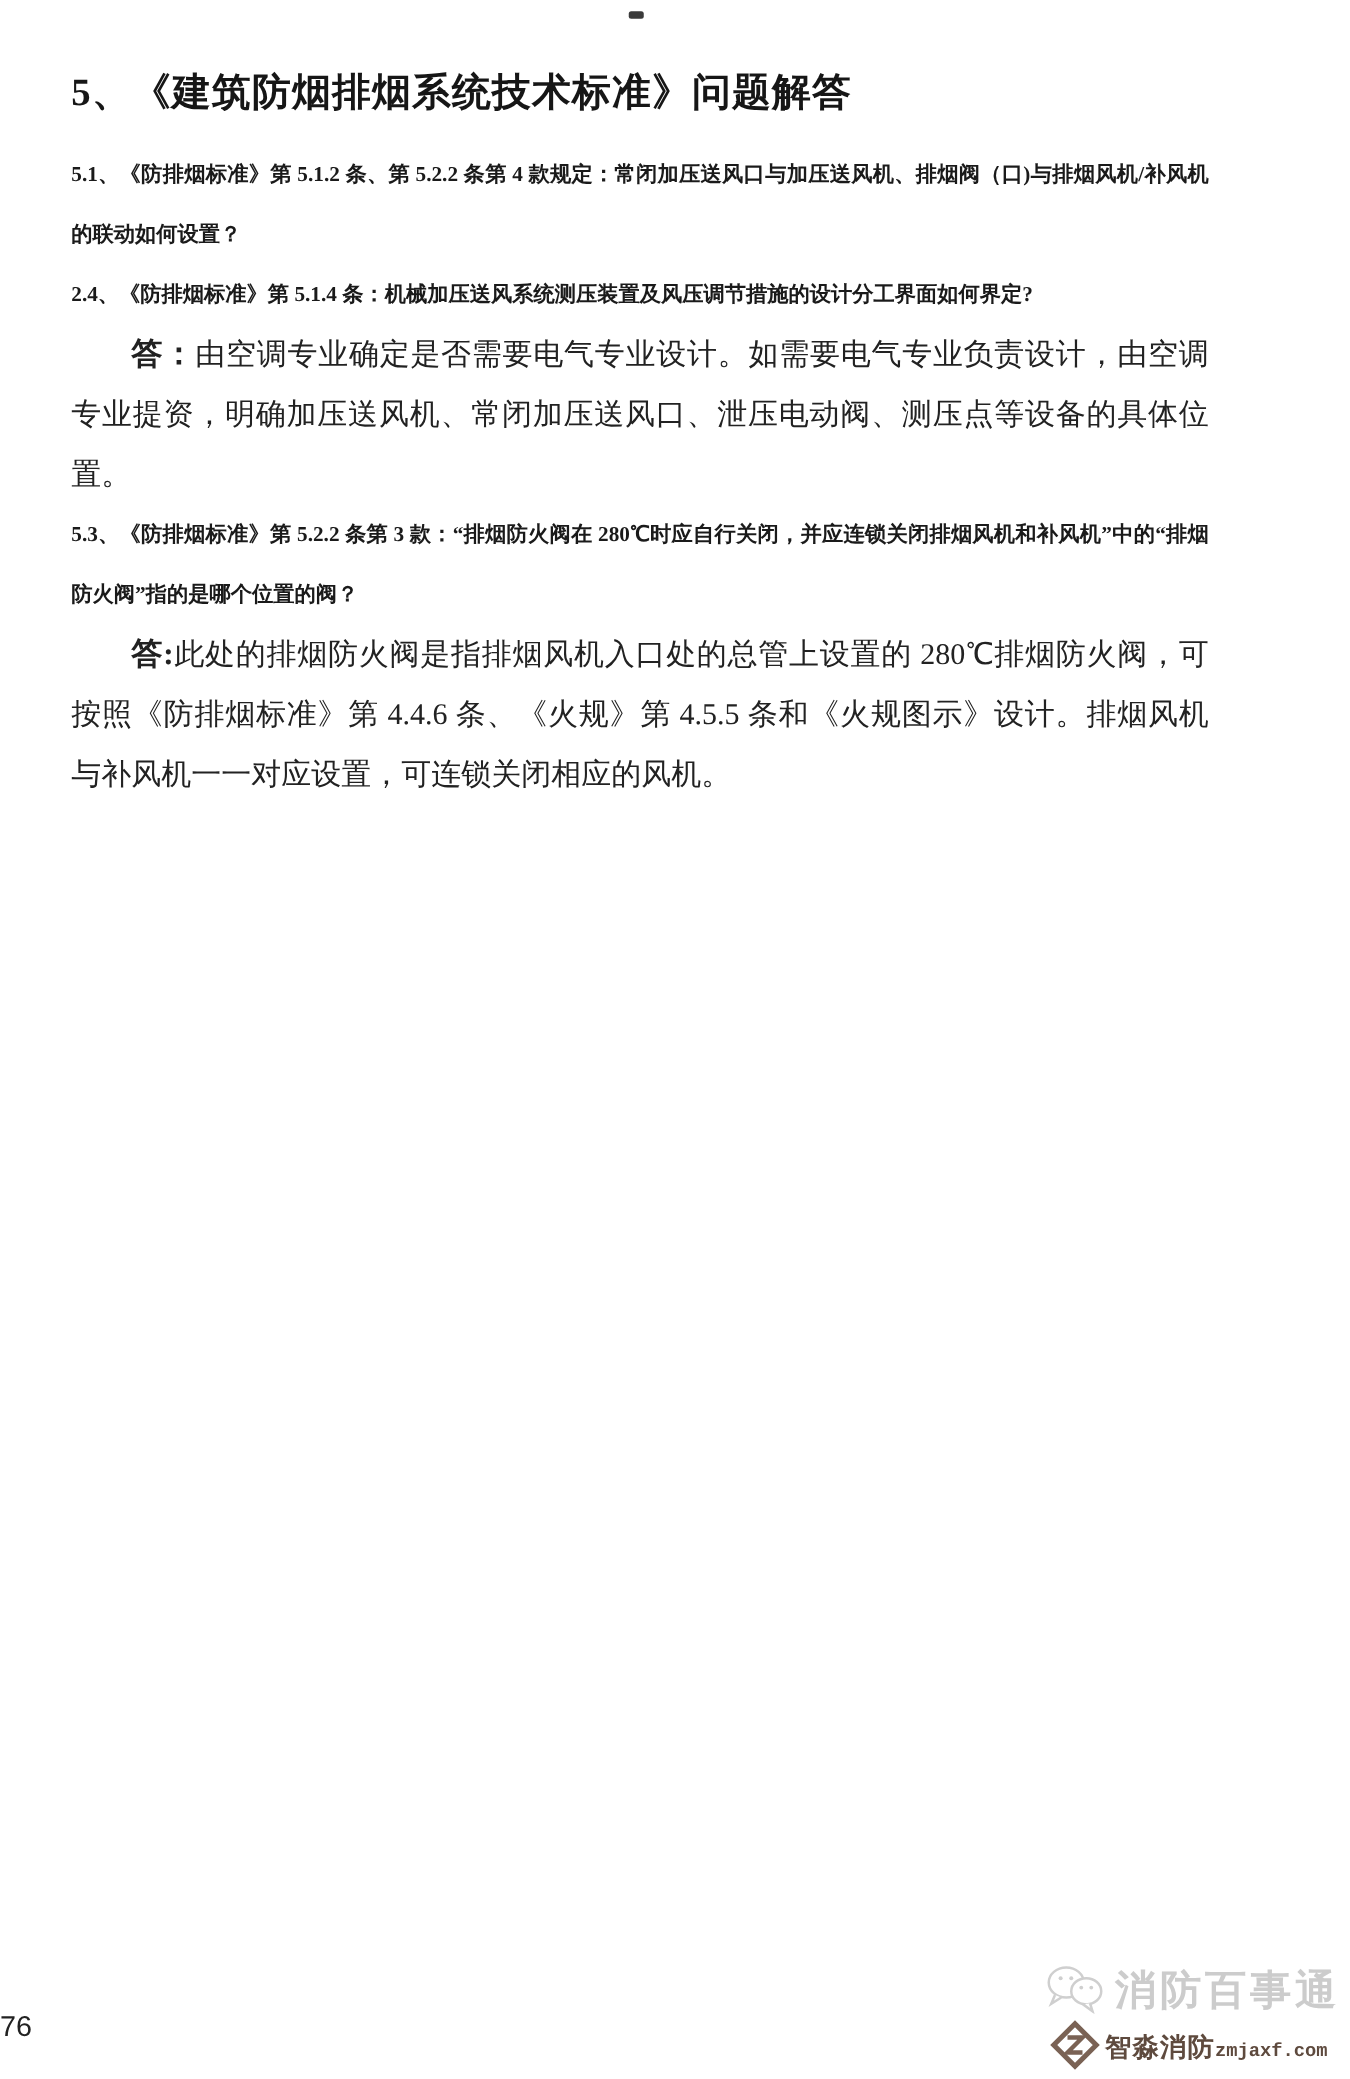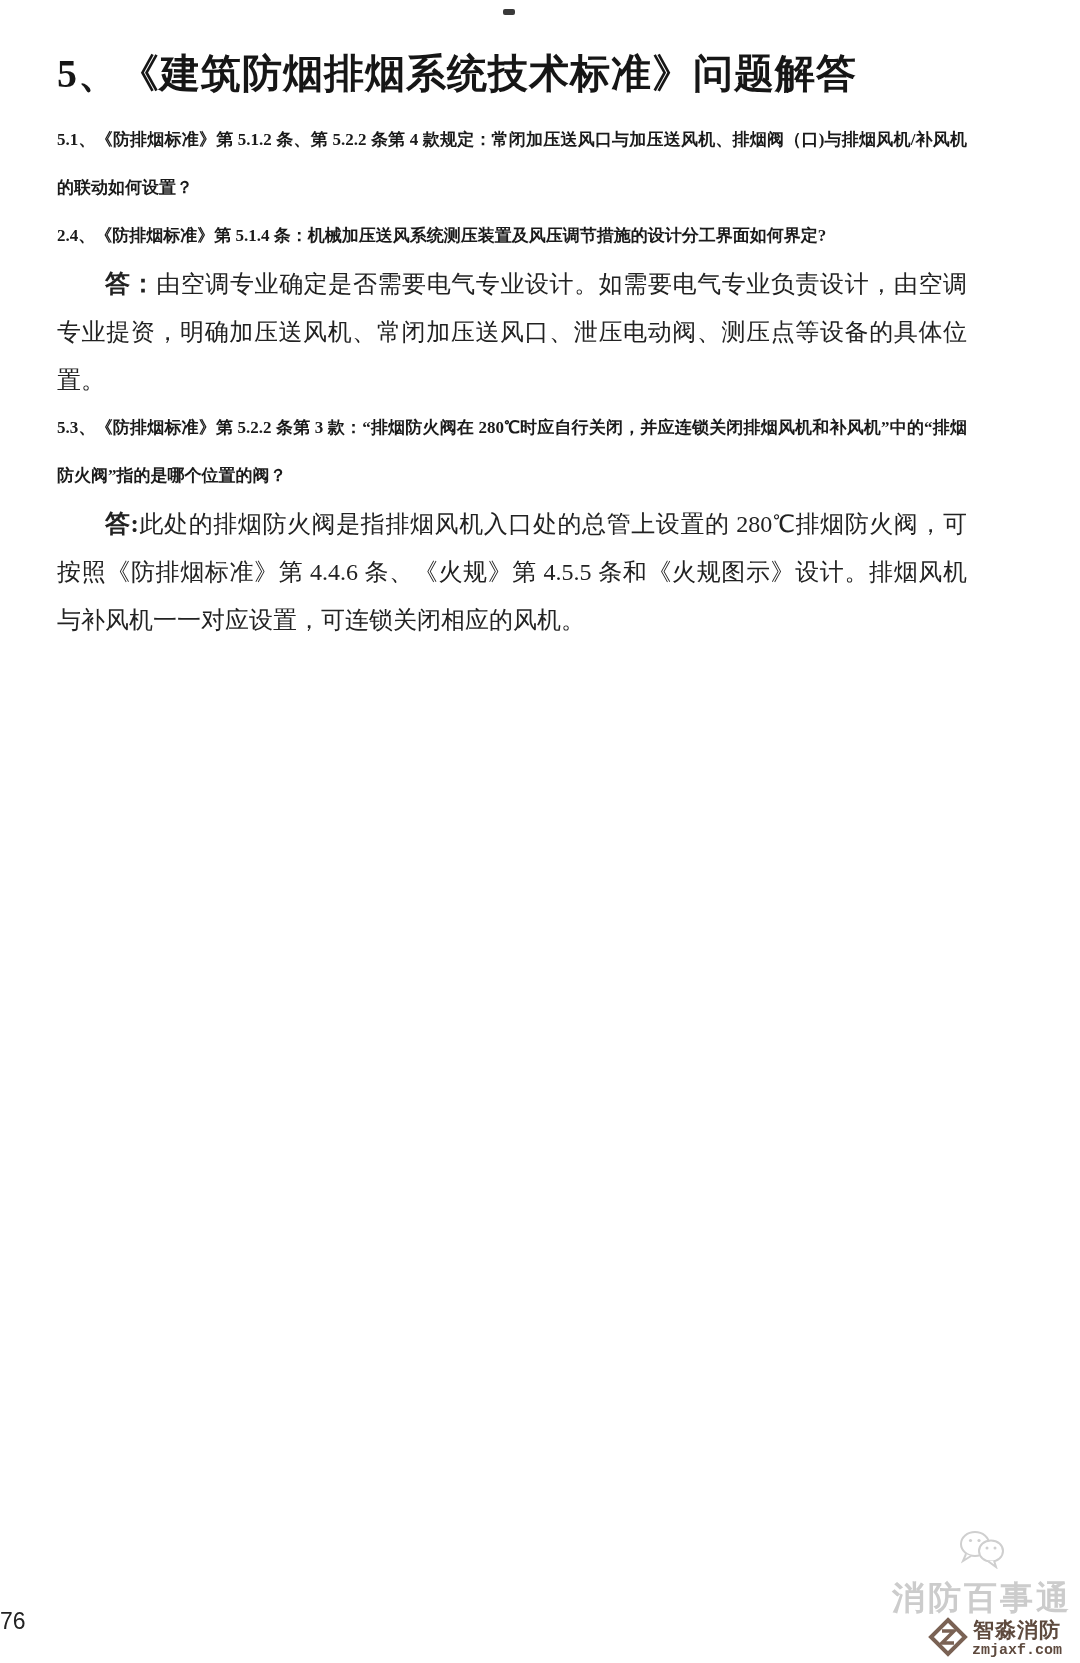--- a/index.html
+++ b/index.html
@@ -31,21 +31,21 @@
     background: #3a3a3a;
     border-radius: 2px;
   }
   .content {
     position: absolute;
     left: 57px;
     top: 46px;
     width: 910px;
   }
   .doc-title {
-    font-size: 40px;
+    font-size: 31px;
     font-weight: bold;
     letter-spacing: 1px;
     margin: 0 0 14px 0;
     line-height: 56px;
     color: #161616;
   }
   .question {
     font-size: 17px;
     font-weight: bold;
     line-height: 48px;
@@ -81,40 +81,39 @@
     right: 8px;
     bottom: 2px;
     text-align: right;
   }
   .wm-brand-row {
     display: flex;
     align-items: center;
     justify-content: flex-end;
     gap: 6px;
     margin-bottom: 0px;
-    flex-direction: column;
   }
   .wm-brand-text {
     font-size: 33px;
     letter-spacing: 3px;
     color: #cccccc;
     font-weight: bold;
     line-height: 38px;
   }
   .wm-logo-row {
     display: flex;
     align-items: center;
     justify-content: flex-end;
     gap: 4px;
     padding-right: 10px;
   }
   .wm-logo-textcol {
     display: flex;
-    flex-direction: column;
-    align-items: center;
+    flex-direction: row;
+    align-items: flex-end;
     line-height: 1;
   }
   .wm-logo-name {
     font-size: 21px;
     font-weight: bold;
     color: #5e4a3e;
     letter-spacing: 1px;
   }
   .wm-logo-site {
     font-size: 15px;

